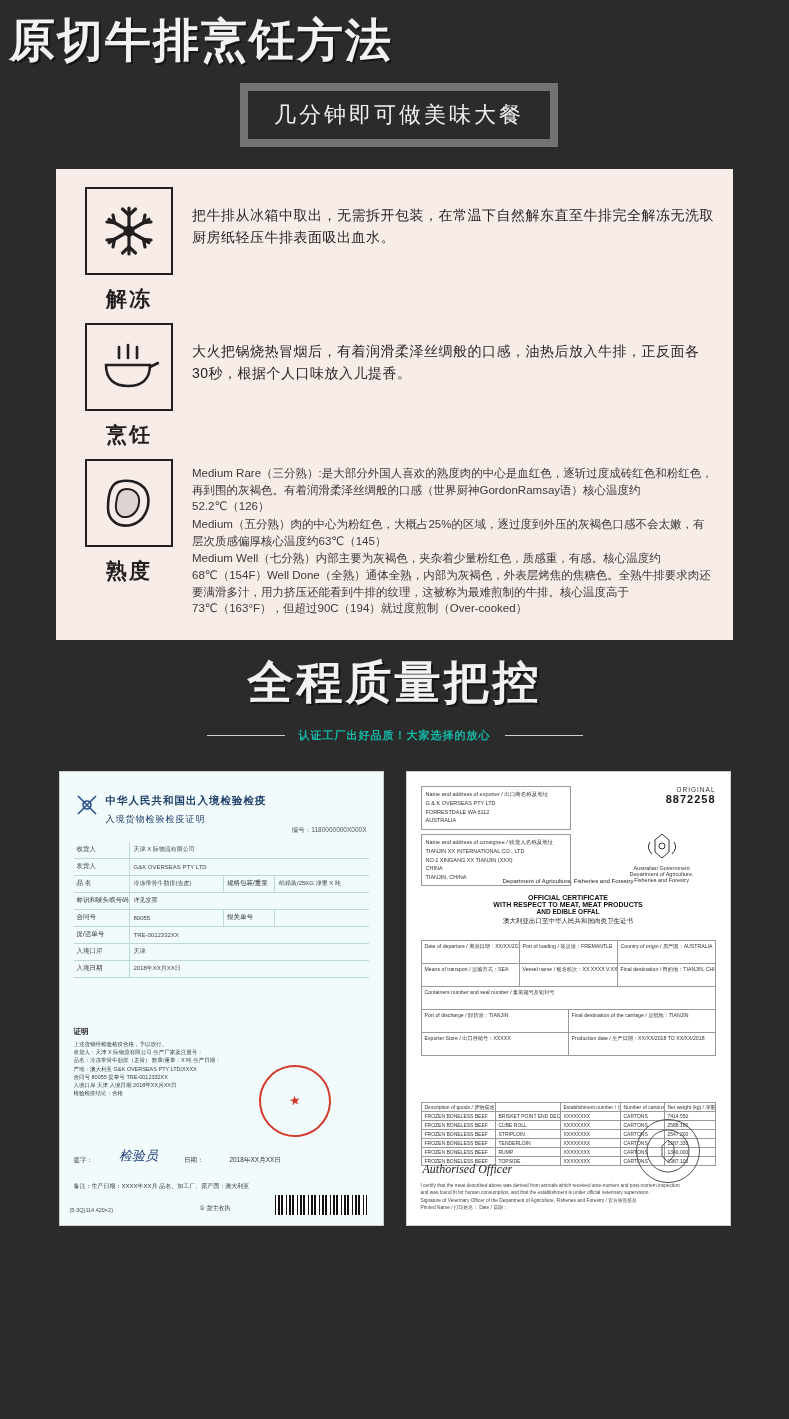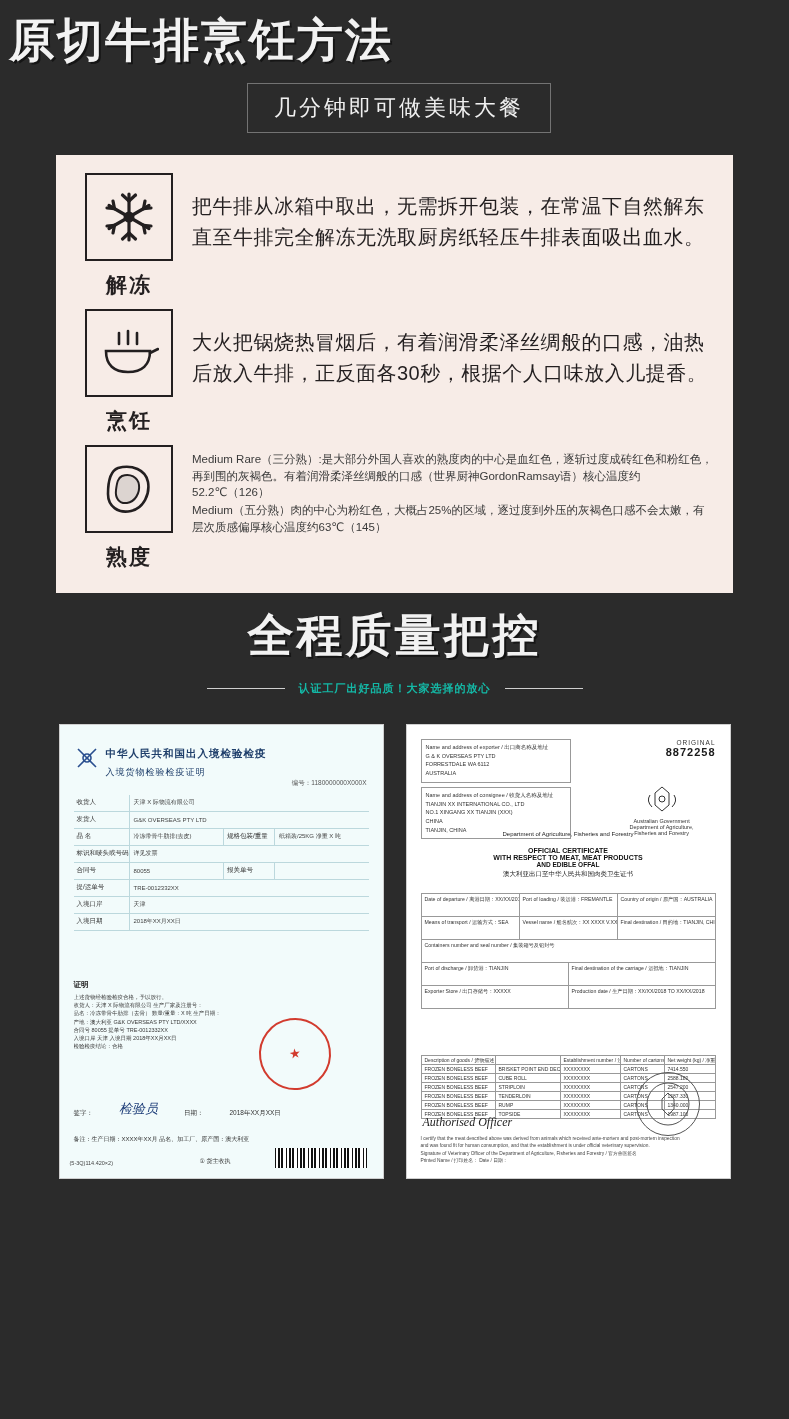--- a/index.html
+++ b/index.html
@@ -26,21 +26,21 @@
     color: #f2f2f2;
     line-height: 1.15;
     text-shadow: 2px 2px 0 rgba(0,0,0,0.5);
   }
   .hero-sub-wrap {
     display: flex;
     justify-content: center;
     margin-top: 16px;
   }
   .hero-sub {
-    border: 1px solid #737373;
+    border: 8px solid #737373;
     padding: 9px 26px;
     font-size: 22px;
     letter-spacing: 3px;
     color: #f0f0f0;
   }
 
   
   .panel {
     margin: 22px 56px 0 56px;
     background: #f7ece7;
@@ -75,21 +75,21 @@
     font-weight: 700;
     color: #231f20;
     letter-spacing: 2px;
   }
   .step-body {
     flex: 1;
     padding-left: 8px;
     padding-top: 18px;
   }
   .step-text {
-    font-size: 20px;
+    font-size: 14px;
     line-height: 1.55;
     color: #231f20;
     letter-spacing: 0.5px;
   }
   .step-body.doneness { padding-top: 6px; }
   .doneness-text {
     font-size: 11.5px;
     line-height: 1.45;
     color: #3a3a3a;
     letter-spacing: 0;
@@ -384,20 +384,21 @@
           <path d="M18 8 C32 4 46 10 48 22 C50 34 44 48 31 51 C18 54 8 46 8 34 C8 22 10 11 18 8 Z" fill="none" stroke="#231f20" stroke-width="2.6"></path>
           <path d="M22 16 C30 13 38 17 39 25 C40 33 35 42 27 43 C19 44 15 38 16 30 C17 22 18 18 22 16 Z" fill="#dcd4d0" stroke="#231f20" stroke-width="2"></path>
         </svg>
       </div>
       <div class="step-label">熟度</div>
     </div>
     <div class="step-body doneness">
       <div class="doneness-text">
         <p>Medium Rare（三分熟）:是大部分外国人喜欢的熟度肉的中心是血红色，逐斩过度成砖红色和粉红色，再到围的灰褐色。有着润滑柔泽丝绸般的口感（世界厨神GordonRamsay语）核心温度约52.2℃（126）</p>
         <p>Medium（五分熟）肉的中心为粉红色，大概占25%的区域，逐过度到外压的灰褐色口感不会太嫩，有层次质感偏厚核心温度约63℃（145）</p>
+        <p>Medium Well（七分熟）内部主要为灰褐色，夹杂着少量粉红色，质感重，有感。核心温度约68℃（154F）Well Done（全熟）通体全熟，内部为灰褐色，外表层烤焦的焦糖色。全熟牛排要求肉还要满滑多汁，用力挤压还能看到牛排的纹理，这被称为最难煎制的牛排。核心温度高于73℃（163°F），但超过90C（194）就过度煎制（Over-cooked）</p>
       </div>
     </div>
   </div>
 
 </div>
 
 <div class="hero2">
   <div class="hero2-title">全程质量把控</div>
   <div class="rule-row">
     <div class="rule-line"></div>

